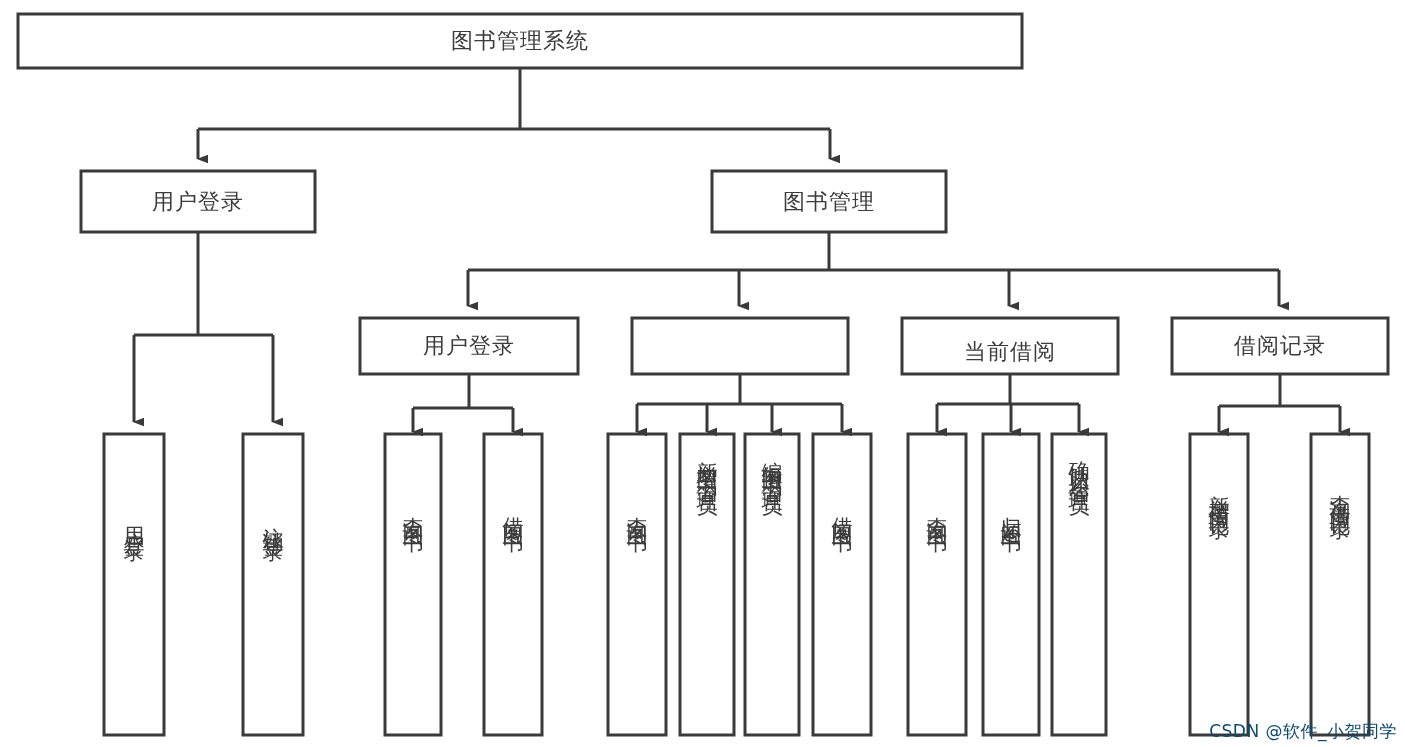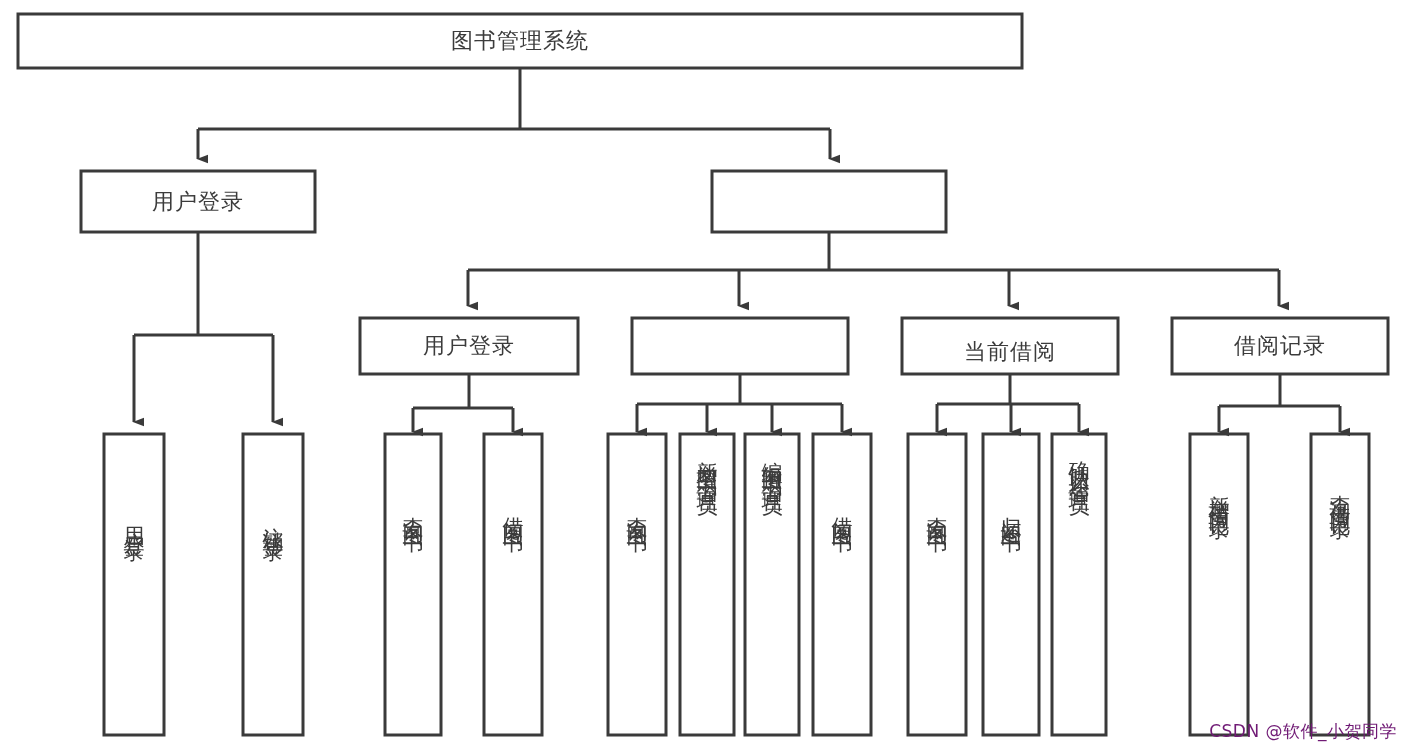--- a/index.html
+++ b/index.html
@@ -33,21 +33,21 @@
     position:absolute;display:flex;align-items:center;justify-content:center;
     pointer-events:none;
   }
   .hlabel-text{
     font-family:"DejaVu Sans","Liberation Sans",sans-serif;
     font-size:22px;color:#3b3b3b;white-space:nowrap;letter-spacing:1px;
   }
   #watermark{
     position:absolute;right:8px;bottom:4px;
     font-family:"DejaVu Sans","Liberation Sans",sans-serif;
-    font-size:17px;color:#701a75;white-space:nowrap;
+    font-size:17px;color:#0c4a6e;white-space:nowrap;
     letter-spacing:0.5px;
   }
 </style>
 </head>
 <body>
 
 <div id="diagram-root">
 
   <svg class="diagram-canvas" viewBox="0 0 1405 747">
     <defs>
@@ -121,20 +121,23 @@
     <path class="edge-line" marker-end="url(#arrowhead)" d="M1340,406 L1340,432"></path>
   </svg>
 
   <div class="hlabel-wrap" style="left:18px;top:14px;width:1004px;height:54px;">
     <span class="hlabel-text">图书管理系统</span>
   </div>
 
   <div class="hlabel-wrap" style="left:81px;top:171px;width:234px;height:61px;">
     <span class="hlabel-text">用户登录</span>
   </div>
+  <div class="hlabel-wrap" style="left:712px;top:171px;width:234px;height:61px;">
+    <span class="hlabel-text">图书管理</span>
+  </div>
 
   <div class="hlabel-wrap" style="left:360px;top:318px;width:218px;height:56px;">
     <span class="hlabel-text">用户登录</span>
   </div>
   <div class="hlabel-wrap" style="left:902px;top:318px;width:216px;height:68px;">
     <span class="hlabel-text">当前借阅</span>
   </div>
   <div class="hlabel-wrap" style="left:1172px;top:318px;width:216px;height:56px;">
     <span class="hlabel-text">借阅记录</span>
   </div>

